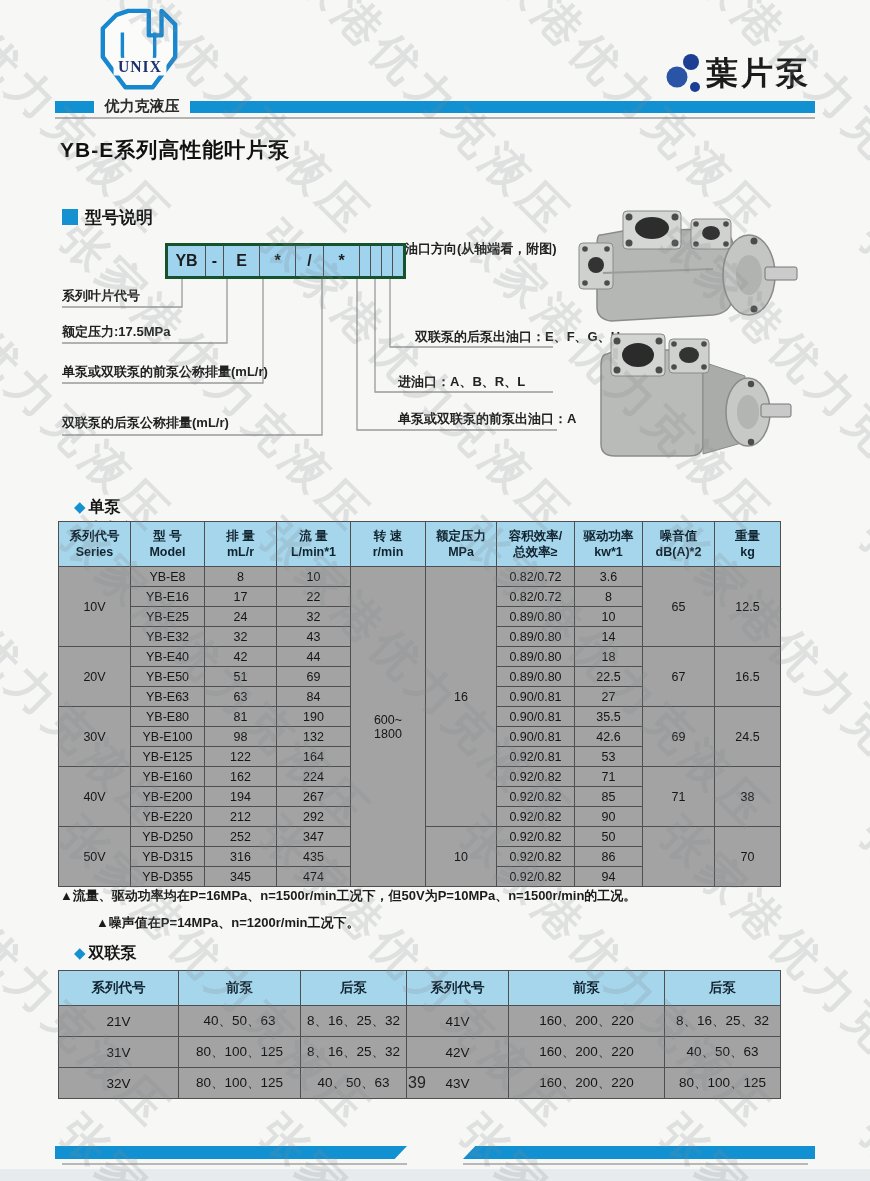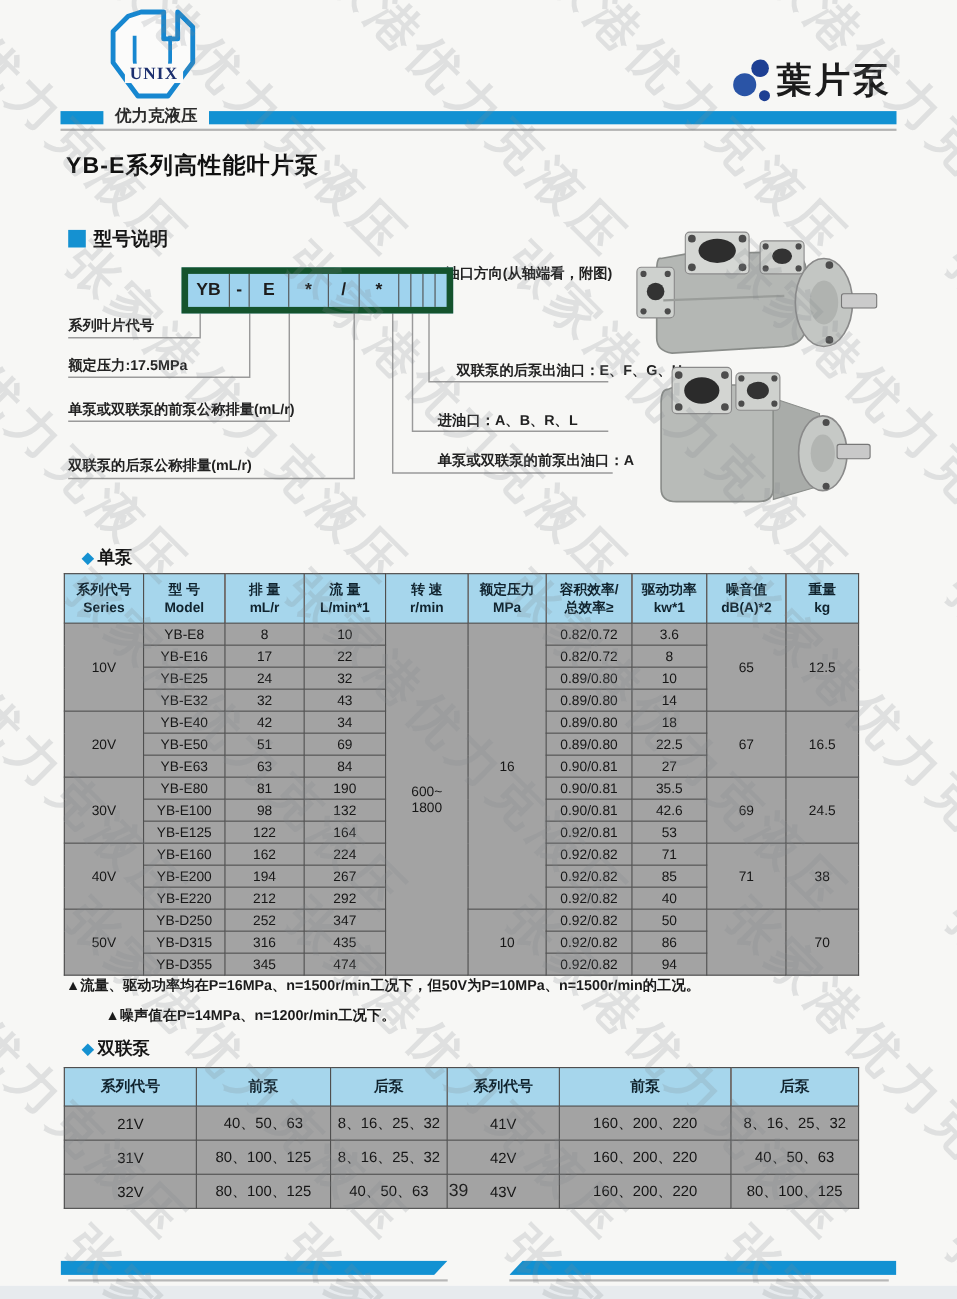--- a/index.html
+++ b/index.html
@@ -21,21 +21,21 @@
   .doc-title{position:absolute;left:60px;top:136px;font-size:21px;font-weight:600;
     letter-spacing:1px;color:#111;}
   
   .sec-heading{position:absolute;font-size:17px;font-weight:700;color:#151515;}
   .sec-heading .sq{display:inline-block;width:16px;height:16px;background:#1591d1;
     vertical-align:-2px;margin-right:7px;}
   .sub-heading{position:absolute;font-size:16px;font-weight:700;color:#151515;}
   .sub-heading .dia{color:#1591d1;margin-right:3px;font-size:15px;}
   
   .code-box{position:absolute;left:165px;top:243px;width:235px;height:30px;
-    background:#9fd3ee;border:6px solid #14532d;display:flex;z-index:1;}
+    background:#9fd3ee;border:3px solid #14532d;display:flex;z-index:1;}
   .code-cell{border-right:1px solid #4f4f4f;display:flex;align-items:center;justify-content:center;
     font-size:16px;font-weight:700;color:#1d1d1d;box-sizing:border-box;}
   .code-cell:last-child{border-right:none;}
   .connector-svg{position:absolute;left:0;top:0;width:870px;height:470px;pointer-events:none;}
   .m-label{position:absolute;font-size:13px;font-weight:700;color:#222;white-space:nowrap;}
   
   .pump-a{position:absolute;left:563px;top:203px;width:240px;height:132px;}
   .pump-b{position:absolute;left:593px;top:332px;width:205px;height:134px;}
   
   table.tbl{position:absolute;border-collapse:collapse;table-layout:fixed;
@@ -274,21 +274,21 @@
           <td>YB-E32</td>
           <td>32</td>
           <td>43</td>
           <td>0.89/0.80</td>
           <td>14</td>
         </tr>
         <tr>
           <td rowspan="3">20V</td>
           <td>YB-E40</td>
           <td>42</td>
-          <td>34</td>
+          <td>44</td>
           <td>0.89/0.80</td>
           <td>18</td>
           <td rowspan="3">67</td>
           <td rowspan="3">16.5</td>
         </tr>
         <tr>
           <td>YB-E50</td>
           <td>51</td>
           <td>69</td>
           <td>0.89/0.80</td>
@@ -340,21 +340,21 @@
           <td>194</td>
           <td>267</td>
           <td>0.92/0.82</td>
           <td>85</td>
         </tr>
         <tr>
           <td>YB-E220</td>
           <td>212</td>
           <td>292</td>
           <td>0.92/0.82</td>
-          <td>40</td>
+          <td>90</td>
         </tr>
         <tr>
           <td rowspan="3">50V</td>
           <td>YB-D250</td>
           <td>252</td>
           <td>347</td>
           <td rowspan="3">10</td>
           <td>0.92/0.82</td>
           <td>50</td>
           <td rowspan="3"></td>

